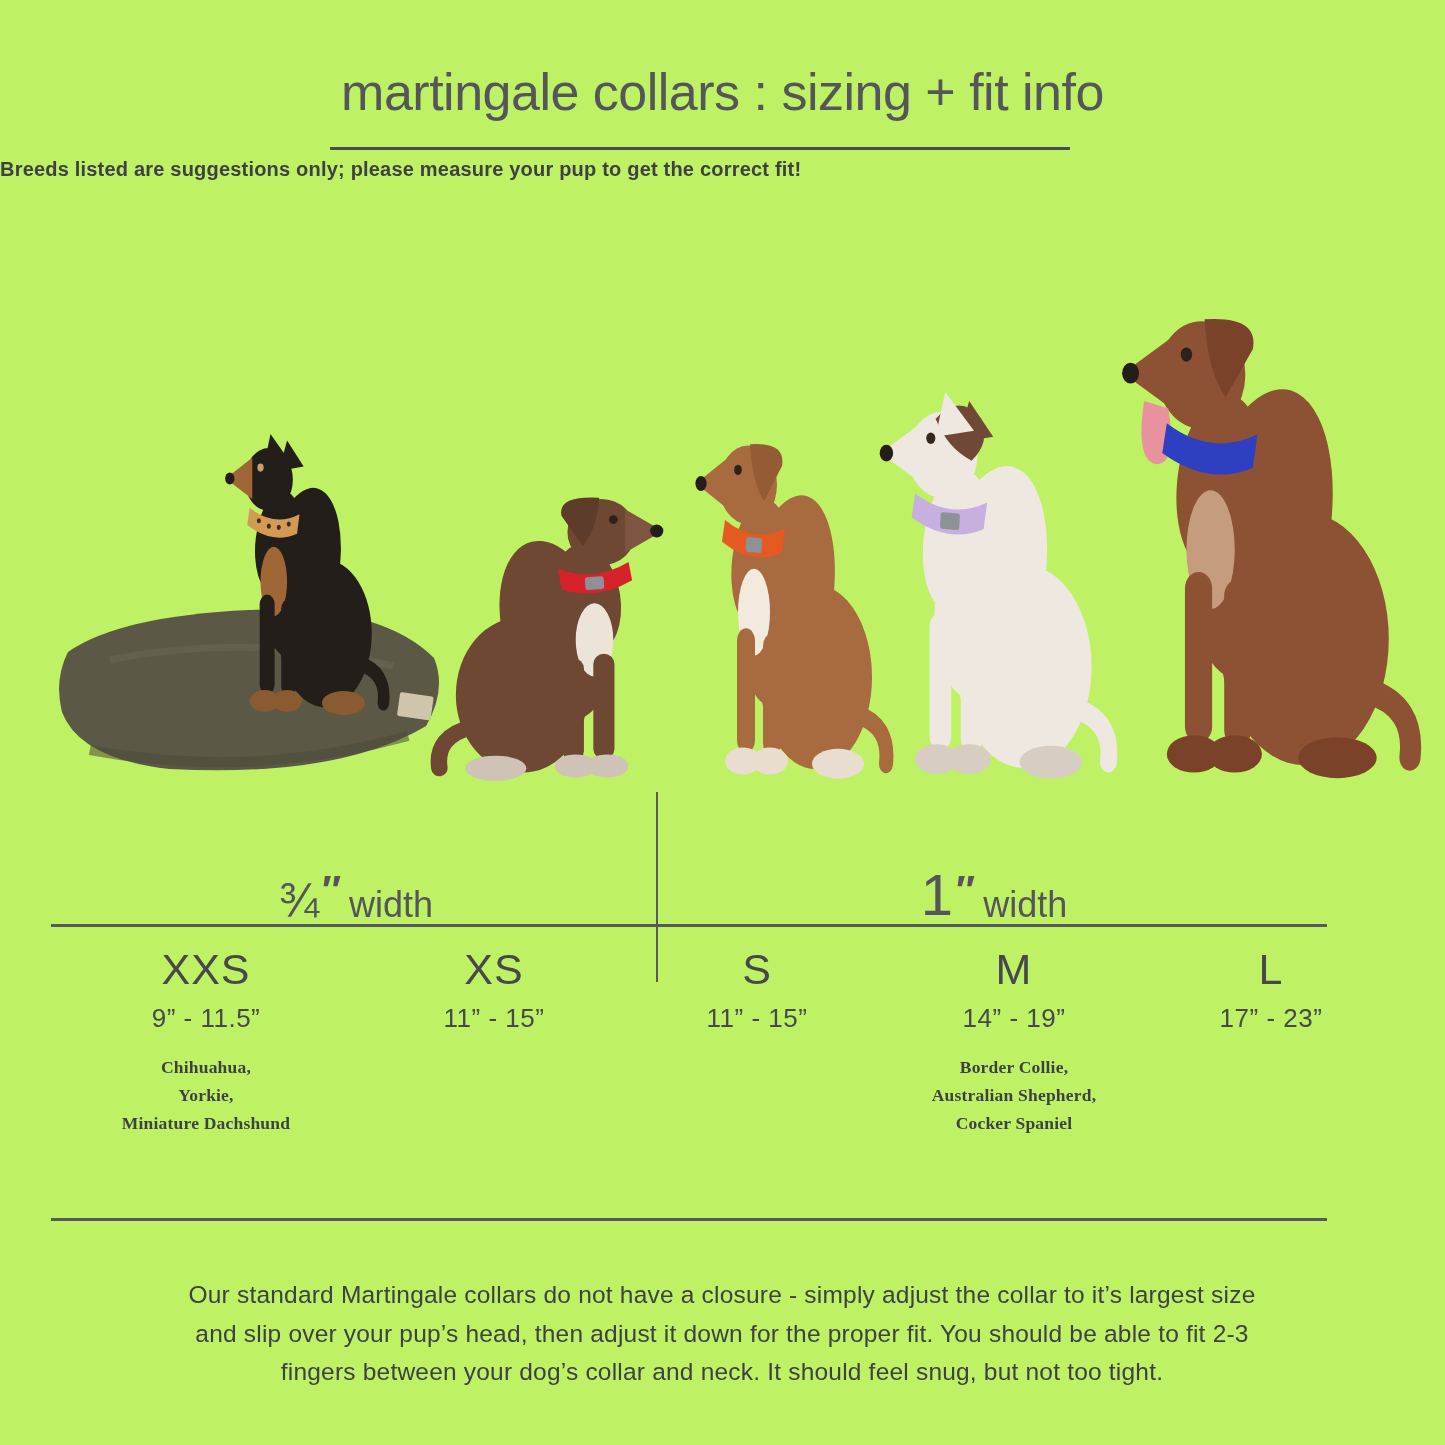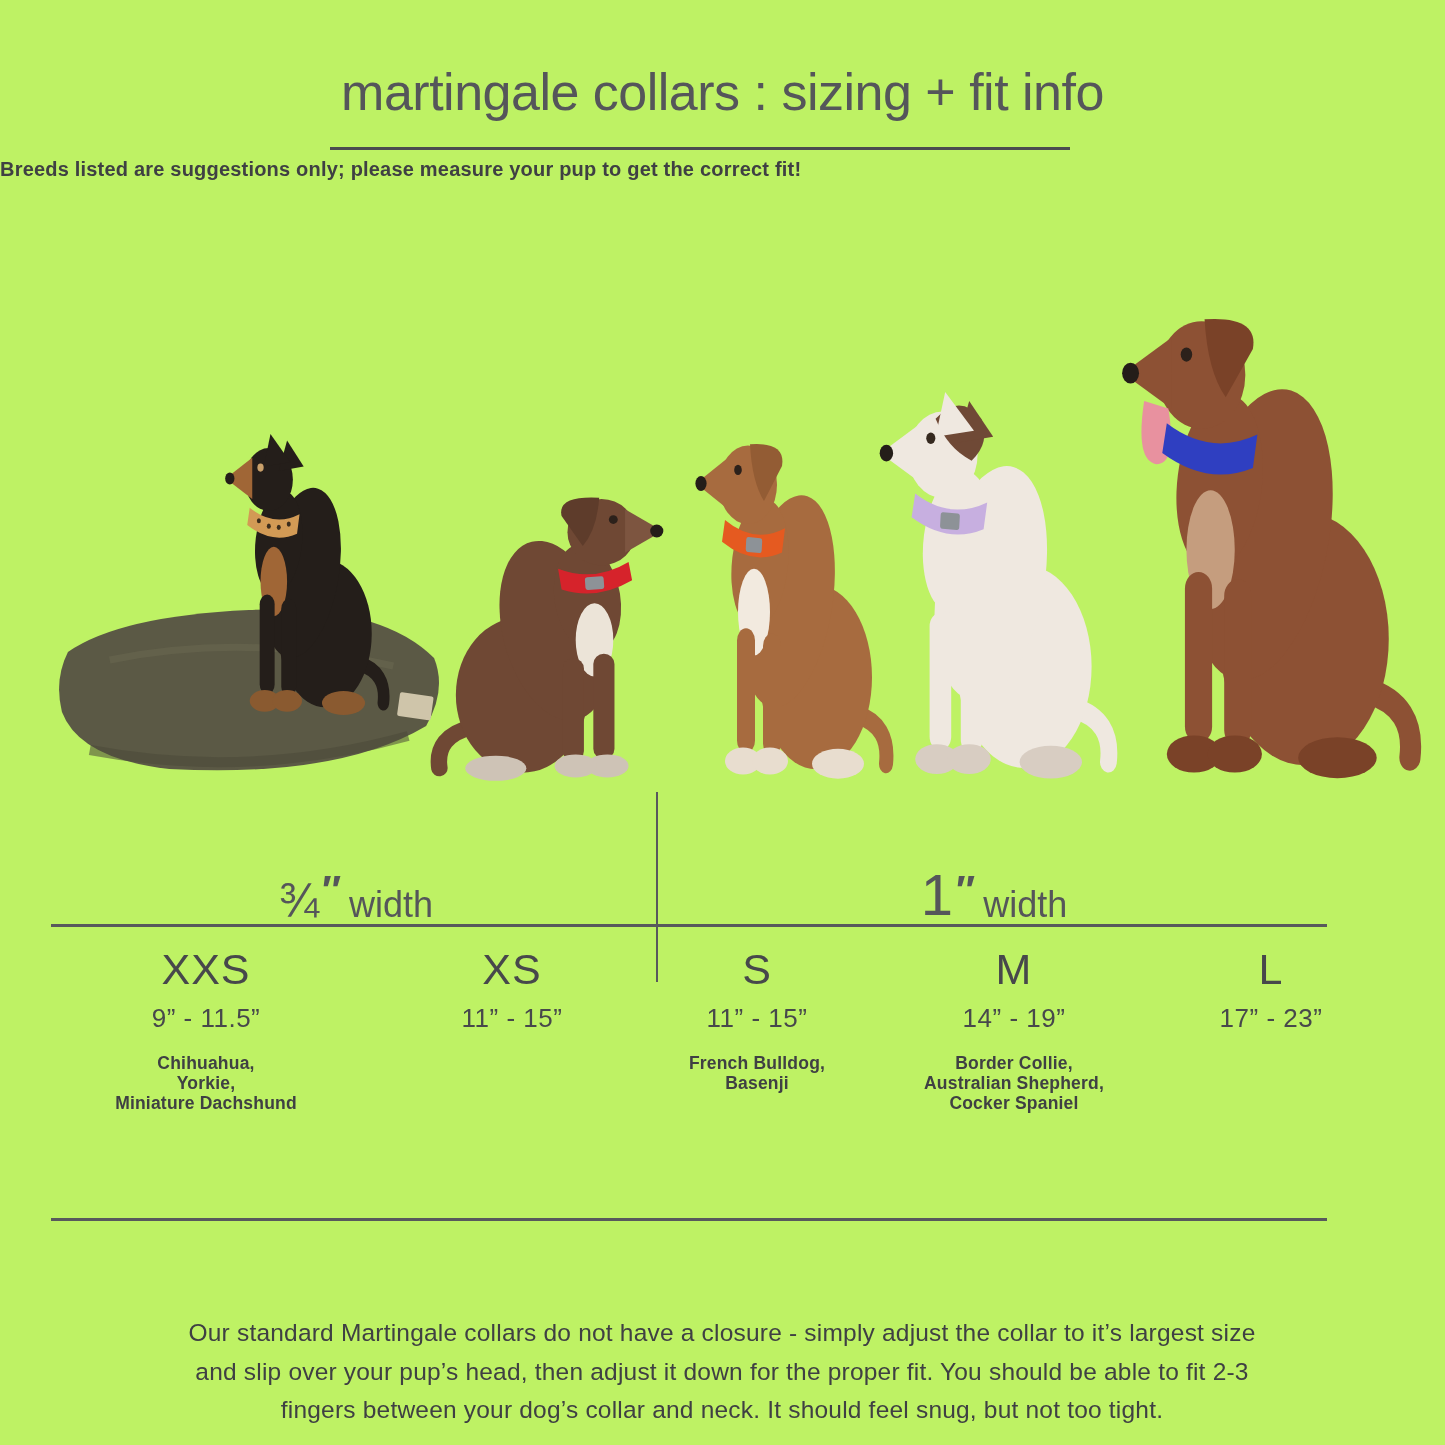--- a/index.html
+++ b/index.html
@@ -30,34 +30,34 @@
   .wh-right{left:784px;}
   .width-frac{font-size:48px;line-height:1;}
   .wh-right .width-frac{font-size:58px;}
   .inch-mark{font-size:40px;font-weight:bold;line-height:1;position:relative;top:-14px;margin:0 7px 0 3px;}
   .width-word{font-size:36px;line-height:1.05;margin-left:1px;color:#55565a;}
   .main-rule{position:absolute;top:924px;left:51px;width:1276px;height:2.5px;background:#58595c;}
   .v-rule{position:absolute;left:656px;top:792px;width:2px;height:190px;background:#58595c;}
   .bottom-rule{position:absolute;top:1218px;left:51px;width:1276px;height:2.5px;background:#58595c;}
   .size-col{position:absolute;top:944px;width:300px;text-align:center;}
   .col-1{left:56px;}
-  .col-2{left:362px;}
+  .col-2{left:344px;}
   .col-3{left:607px;}
   .col-4{left:864px;}
   .col-5{left:1121px;}
   .size-label{font-size:43px;color:#47484b;letter-spacing:1px;line-height:50px;}
   .size-range{font-size:26px;color:#47484b;margin-top:9px;letter-spacing:0.5px;}
   .size-breeds{
     font-size:17.5px;font-weight:bold;color:#3f4043;margin-top:19px;
-    line-height:20px;white-space:pre-line;letter-spacing:0.2px;
+    line-height:28px;white-space:pre-line;letter-spacing:0.2px;font-family:Liberation Serif, serif;
   }
   
   .foot-note{
     position:absolute;top:1276px;left:92px;width:1260px;text-align:center;
-    font-size:24.5px;color:#3f4043;line-height:38.5px;white-space:pre-line;letter-spacing:0.2px;margin-top:38px;
+    font-size:24.5px;color:#3f4043;line-height:38.5px;white-space:pre-line;letter-spacing:0.2px;
   }
 </style>
 </head>
 <body>
 
 <div class="canvas">
 
   <div class="page-title">martingale collars : sizing + fit info</div>
   <div class="title-rule"></div>
   <div class="page-subtitle">Breeds listed are suggestions only; please measure your pup to get the correct fit!</div>
@@ -215,22 +215,20 @@
 Yorkie,
 Miniature Dachshund</div>
   </div>
   <div class="size-col col-2">
     <div class="size-label">XS</div>
     <div class="size-range">11” - 15”</div>
   </div>
   <div class="size-col col-3">
     <div class="size-label">S</div>
     <div class="size-range">11” - 15”</div>
-    <div class="size-breeds">French Bulldog,
-Basenji</div>
   </div>
   <div class="size-col col-4">
     <div class="size-label">M</div>
     <div class="size-range">14” - 19”</div>
     <div class="size-breeds">Border Collie,
 Australian Shepherd,
 Cocker Spaniel</div>
   </div>
   <div class="size-col col-5">
     <div class="size-label">L</div>

